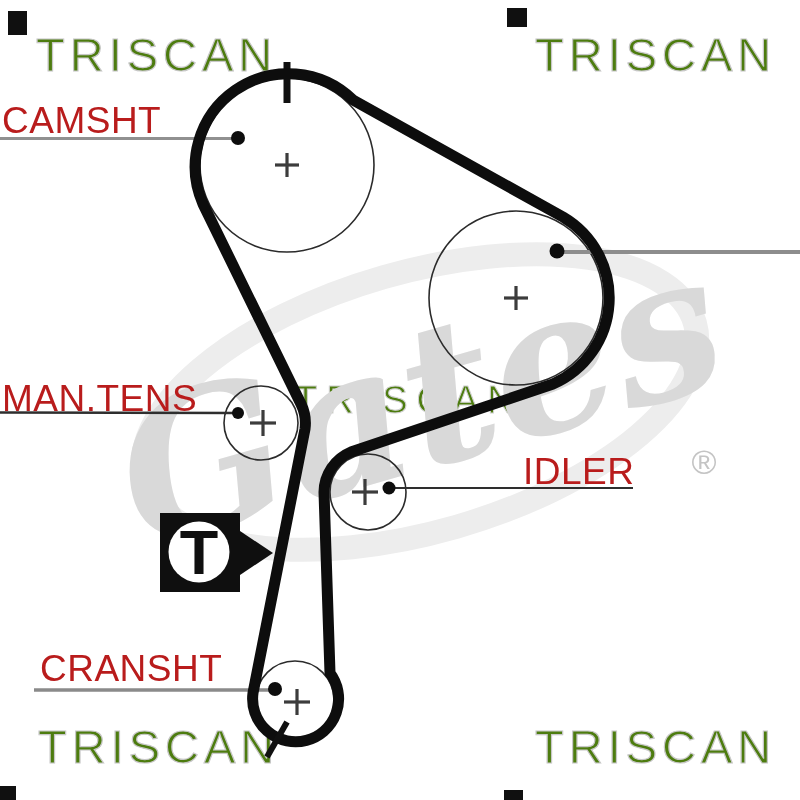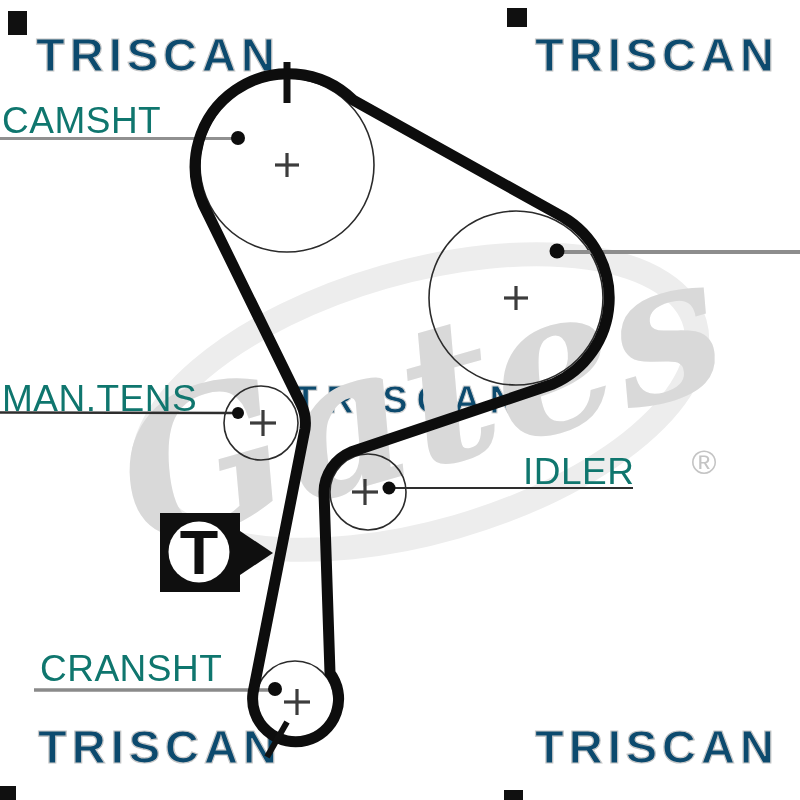--- a/index.html
+++ b/index.html
@@ -3,35 +3,35 @@
 <meta charset="utf-8">
 <style>
   html,body{margin:0;padding:0;background:#fff;}
   .stage{
     position:relative;width:800px;height:800px;overflow:hidden;
     background:#ffffff;font-family:"Liberation Sans",sans-serif;
   }
   svg{position:absolute;left:0;top:0;}
   
   .wm{
-    position:absolute;color:#0c4a6e;
+    position:absolute;color:#4d7c0f;
     -webkit-text-stroke:1.2px #c8c8c8;
     text-shadow:0 0 1px #d9d9d9;
-    font-weight:700;white-space:nowrap;user-select:none;
+    font-weight:400;white-space:nowrap;user-select:none;
   }
   .wm.big{font-size:47px;letter-spacing:5px;}
   .wm.mid{font-size:38px;letter-spacing:9px;-webkit-text-stroke:1px #d2d2d2;}
   .wm-tl{left:36px;top:27px;}
   .wm-tr{left:535px;top:27px;}
   .wm-md{left:294px;top:379px;}
   .wm-bl{left:38px;top:719px;}
   .wm-br{left:535px;top:719px;}
   
   .lbl{
-    position:absolute;color:#0f766e;font-size:37px;font-weight:400;
+    position:absolute;color:#b91c1c;font-size:37px;font-weight:400;
     letter-spacing:0.5px;white-space:nowrap;line-height:1;text-align:center;
   }
   .lbl-camsht{left:2px;top:102px;}
   .lbl-injp{left:718px;top:215px;}
   .lbl-mantens{left:2px;top:380px;}
   .lbl-idler{left:523px;top:453px;}
   .lbl-cransht{left:32px;top:650px;margin-left:8px;}
   
   .regmark{position:absolute;background:#101010;}
   .rm-tl{left:8px;top:11px;width:19px;height:24px;}

